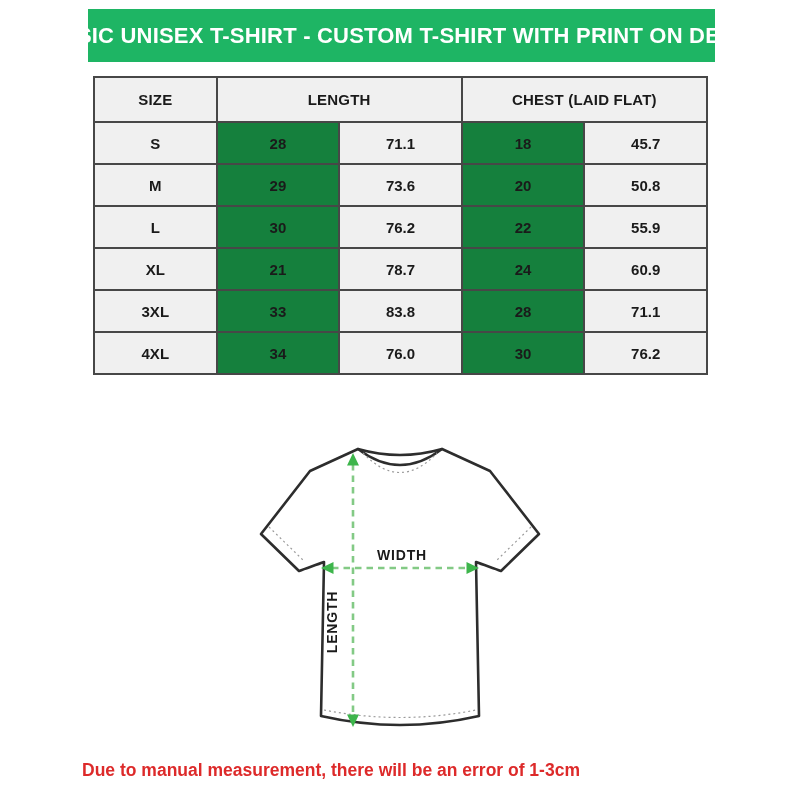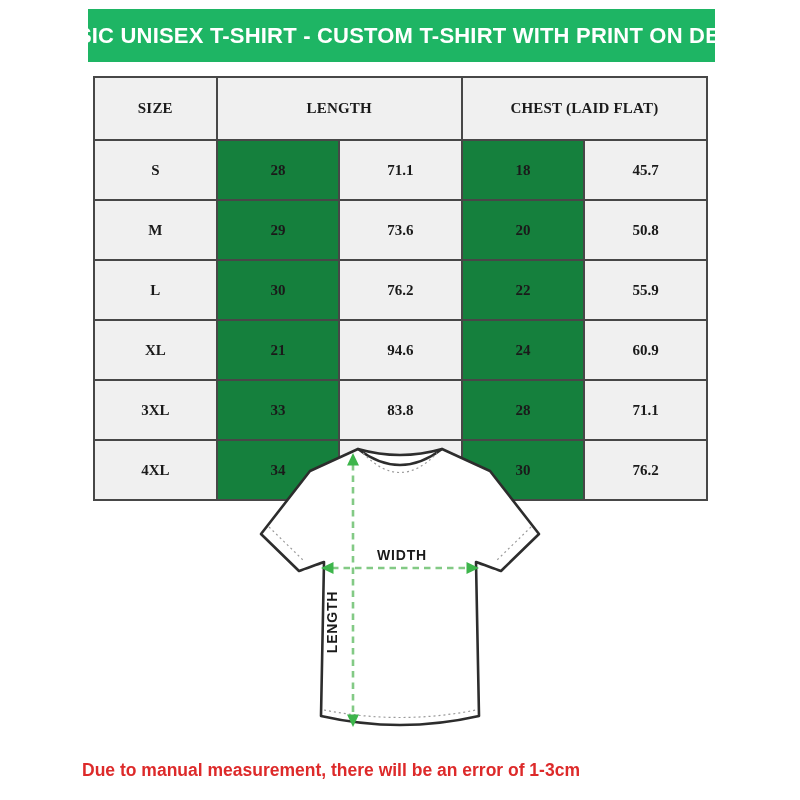--- a/index.html
+++ b/index.html
@@ -33,22 +33,21 @@
   }
   table.size-chart{
     position:absolute;left:93px;top:76px;width:615px;
     border-collapse:collapse;table-layout:fixed;
   }
   table.size-chart th,table.size-chart td{
     border:2px solid var(--table-border);
     text-align:center;vertical-align:middle;
     color:var(--ink);
     font-size:15px;
-    padding:12px;
-    font-family:Liberation Serif, serif;
+    padding:3px;
   }
   table.size-chart th{height:37px;font-weight:700;background:var(--shaded);letter-spacing:.2px;}
   table.size-chart td{height:34px;font-weight:700;background:#15803d;}
   table.size-chart td.shaded{background:var(--shaded);}
   table.size-chart col.c-size{width:20%;}
   table.size-chart col.c-val{width:20%;}
   .diagram{
     position:absolute;left:240px;top:420px;width:320px;height:350px;
   }
   .note{
@@ -104,21 +103,21 @@
       <tr>
         <td class="shaded">L</td>
         <td>30</td>
         <td class="shaded">76.2</td>
         <td>22</td>
         <td class="shaded">55.9</td>
       </tr>
       <tr>
         <td class="shaded">XL</td>
         <td>21</td>
-        <td class="shaded">94.6</td>
+        <td class="shaded">78.7</td>
         <td>24</td>
         <td class="shaded">60.9</td>
       </tr>
       <tr>
         <td class="shaded">3XL</td>
         <td>33</td>
         <td class="shaded">83.8</td>
         <td>28</td>
         <td class="shaded">71.1</td>
       </tr>

